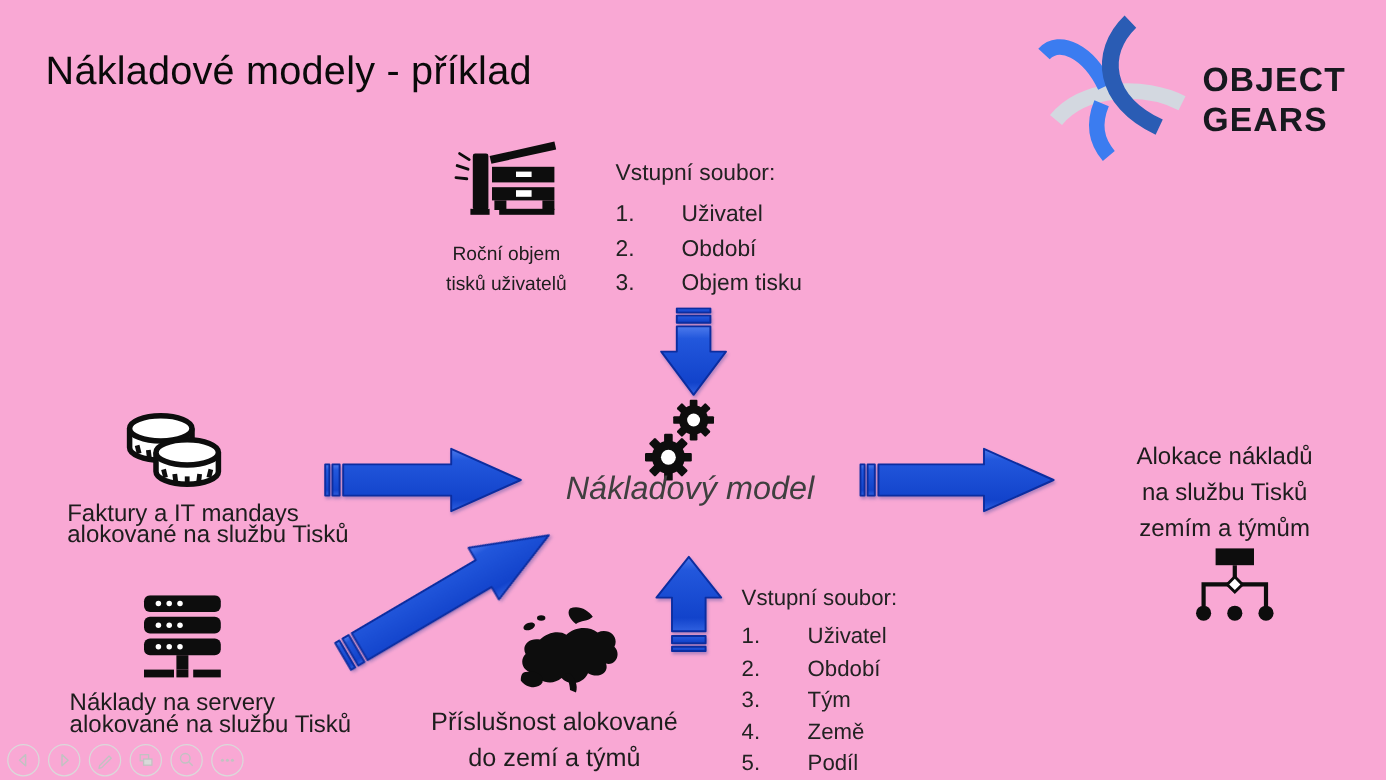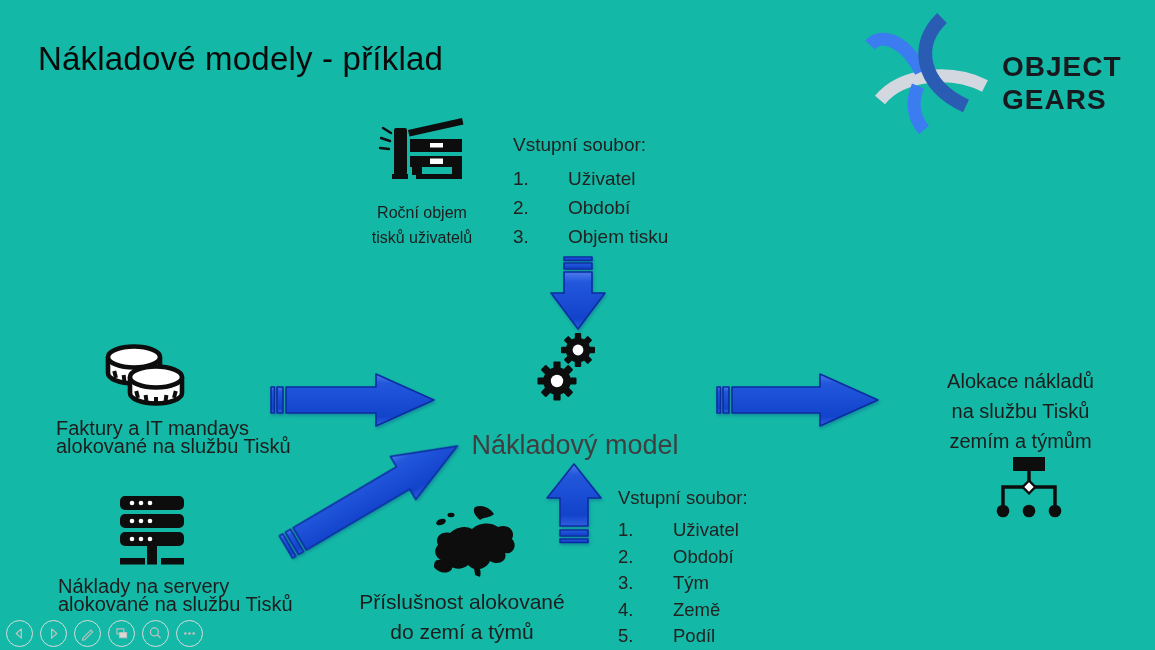--- a/index.html
+++ b/index.html
@@ -1,16 +1,16 @@
 <!DOCTYPE html>
 <html><head>
 <meta charset="utf-8">
 <style>
   html,body{margin:0;padding:0;background:#fff;}
-  .slide{position:relative;width:1155px;height:650px;background:#14b8a6;overflow:hidden;
+  .slide{position:relative;width:1155px;height:650px;background:#f9a8d4;overflow:hidden;
          font-family:"Liberation Sans","DejaVu Sans",sans-serif;color:#1c1c1c;}
   .abs{position:absolute;}
   .title{left:38px;top:40px;font-size:33px;font-weight:400;color:#0a0a0a;letter-spacing:.2px;}
   
   .logo-text{left:1002px;top:50px;font-size:28px;font-weight:700;color:#17191f;letter-spacing:1px;line-height:33px;}
   .logo-text div{white-space:nowrap;}
   
   .cap-sm{font-size:20px;line-height:18px;color:#1d1d1d;}
   .cap-md{font-size:16px;line-height:25px;color:#1d1d1d;text-align:center;}
   .cap-lg{font-size:20px;line-height:30px;color:#1d1d1d;text-align:center;}
@@ -166,21 +166,21 @@
         <rect x="-3.6" y="-19.5" width="7.2" height="8" rx="1" transform="rotate(135)"></rect>
         <rect x="-3.6" y="-19.5" width="7.2" height="8" rx="1" transform="rotate(180)"></rect>
         <rect x="-3.6" y="-19.5" width="7.2" height="8" rx="1" transform="rotate(225)"></rect>
         <rect x="-3.6" y="-19.5" width="7.2" height="8" rx="1" transform="rotate(270)"></rect>
         <rect x="-3.6" y="-19.5" width="7.2" height="8" rx="1" transform="rotate(315)"></rect>
       </g>
       <circle r="13.8"></circle>
       <circle r="6.2" fill="#ffffff"></circle>
     </g>
   </svg>
-  <div class="abs model-label" style="left:430px;top:430px;width:290px;">Nákladový model</div>
+  <div class="abs model-label" style="left:430px;top:392px;width:290px;font-style:italic;">Nákladový model</div>
 
   <svg class="abs arrow" style="left:716px;top:371px;" width="165" height="58" viewBox="0 0 165 58">
     <g fill="url(#ag)" stroke="#0b2da0" stroke-width="1.6" stroke-linejoin="round">
       <rect x="1" y="16" width="3.5" height="26"></rect>
       <rect x="7" y="16" width="6" height="26"></rect>
       <path d="M16,16 h88 V3 L162,29 L104,55 V42 H16 Z"></path>
     </g>
   </svg>
 
   <div class="abs cap-lg" style="left:918px;top:366px;width:205px;">

